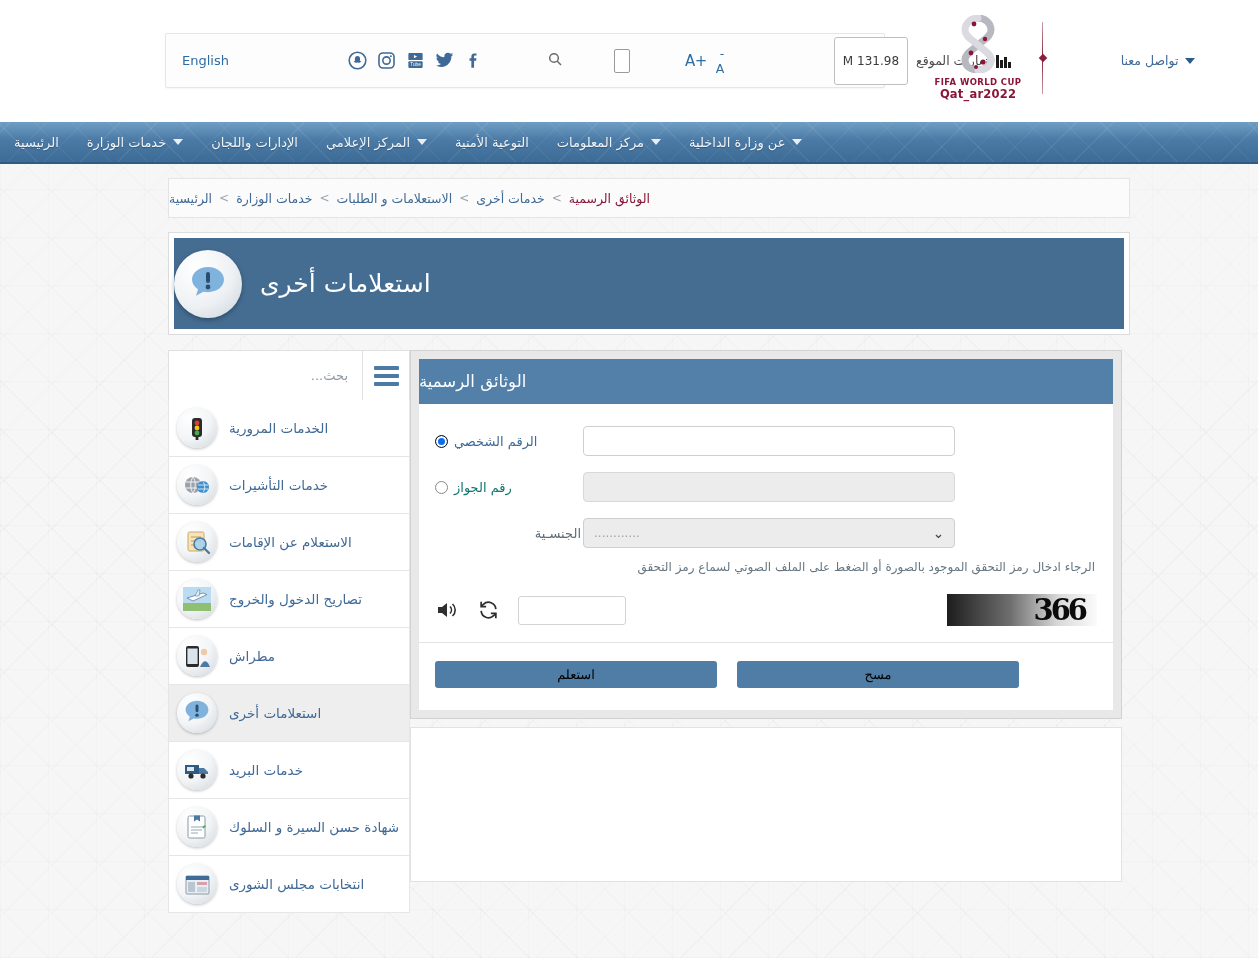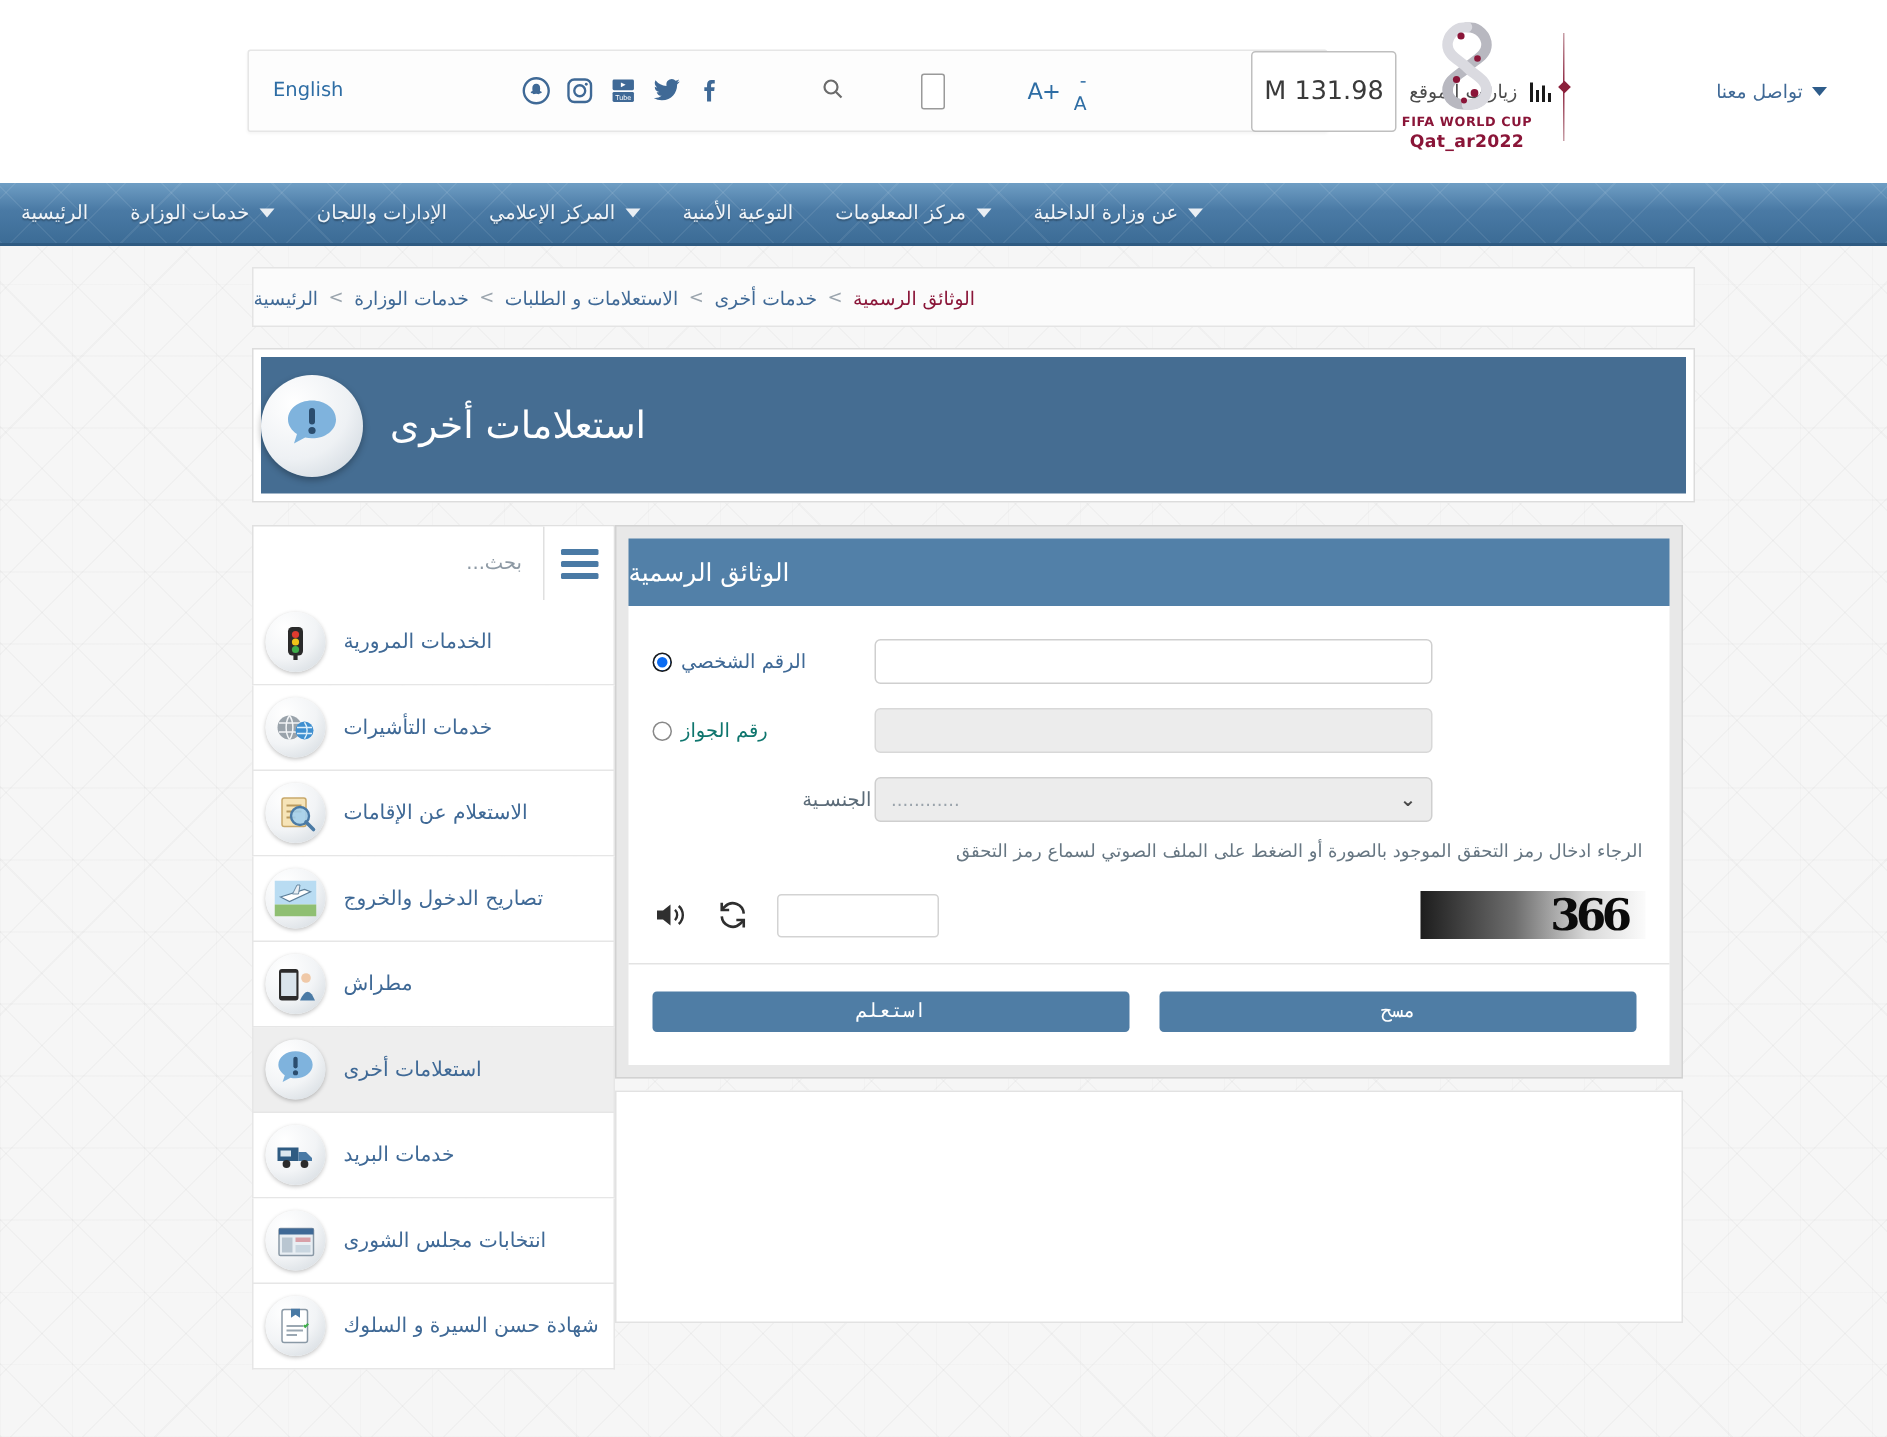--- a/index.html
+++ b/index.html
@@ -58,21 +58,21 @@
     border-right: 5px solid transparent;
     border-top: 6px solid #2e5c8a;
   }
   .stats-seg { gap: 8px; }
   .bars-ico { display: flex; align-items: flex-end; gap: 1.5px; height: 14px; }
   .bars-ico i { width: 2.5px; background: #1a1a1a; display: block; }
   .bars-ico i:nth-child(1){height:6px} .bars-ico i:nth-child(2){height:11px}
   .bars-ico i:nth-child(3){height:8px} .bars-ico i:nth-child(4){height:13px}
   .stats-label { font-size: 12.5px; color: #4c4c4c; white-space: nowrap; }
   .stats-pill {
-    font-size: 17px; color: #3a3a3a;
+    font-size: 12px; color: #3a3a3a;
     border: 1px solid #bfbfbf; border-radius: 3px;
     padding: 16px 8px; background: #fff; white-space: nowrap; text-align: center;
   }
   .font-seg { gap: 9px; }
   .fz { color: #2e6da4; font-size: 15px; cursor: pointer; letter-spacing: -0.5px; }
   .fz.small { font-size: 12.5px; }
   .search-box {
     width: 125px; height: 24px;
     border: 1px solid #9a9a9a; border-radius: 2px;
     background: #fff;
@@ -283,24 +283,24 @@
   }
   .cap-input {
     width: 108px; height: 29px;
     border: 1px solid #d3d3d3; border-radius: 3px;
     background: #fff; outline: 0; font-family: inherit; font-size: 13px;
   }
   .ico-btn { cursor: pointer; color: #3a3a3a; display: flex; align-items: center; }
   .divider { border-top: 1px solid #e3e3e3; margin: 0 -16px 18px; }
   .btn-row { display: flex; flex-direction: row-reverse; gap: 20px; padding-bottom: 6px; }
   .btn {
-    width: 318px; height: 27px;
-    background: #4f7da5; color: #ffffff;
+    width: 282px; height: 27px;
+    background: #4f7da5; color: #000000;
     border: 0; border-radius: 3px;
-    font-size: 13px; font-family: Liberation Mono, monospace; cursor: pointer;
+    font-size: 13px; font-family: Liberation Serif, serif; cursor: pointer;
   }
   .result-box {
     margin-right: 8px; margin-top: 8px;
     width: 712px; height: 155px;
     background: #fff; border: 1px solid #e2e2e2;
   }
 </style>
 </head>
 <body>
 
@@ -550,41 +550,41 @@
           <circle cx="8" cy="17" r="2.6" fill="#2b2b2b"></circle>
           <circle cx="20" cy="17" r="2.6" fill="#2b2b2b"></circle>
           <rect x="4" y="8" width="7" height="4" fill="#dce7ef"></rect>
         </svg>
       </span>
       <span class="side-label">خدمات البريد</span>
     </div>
 
     <div class="side-item">
       <span class="side-ico">
+        <svg width="26" height="26" viewBox="0 0 26 26">
+          <rect x="4" y="2" width="17" height="22" rx="1.5" fill="#fff" stroke="#8a99a6"></rect>
+          <path d="M10 1.5h6v6l-3-2-3 2z" fill="#4a7aa5"></path>
+          <path d="M7 13h11M7 16h11M7 19h7" stroke="#9aa7b2" stroke-width="1.2"></path>
+          <path d="M18.5 12.5l1 1 2-2" stroke="#3fae4b" stroke-width="1.4" fill="none"></path>
+        </svg>
+      </span>
+      <span class="side-label">شهادة حسن السيرة و السلوك</span>
+    </div>
+
+    <div class="side-item">
+      <span class="side-ico">
         <svg width="27" height="25" viewBox="0 0 27 25">
           <rect x="2" y="4" width="23" height="18" rx="1" fill="#e8eef3" stroke="#8a99a6"></rect>
           <rect x="2" y="4" width="23" height="4" fill="#3f6996"></rect>
           <rect x="4" y="10" width="7" height="10" fill="#b9c6d1"></rect>
           <rect x="13" y="10" width="10" height="3" fill="#d8a0a8"></rect>
           <rect x="13" y="15" width="10" height="5" fill="#c9d6e0"></rect>
         </svg>
       </span>
       <span class="side-label">انتخابات مجلس الشورى</span>
-    </div>
-
-    <div class="side-item">
-      <span class="side-ico">
-        <svg width="26" height="26" viewBox="0 0 26 26">
-          <rect x="4" y="2" width="17" height="22" rx="1.5" fill="#fff" stroke="#8a99a6"></rect>
-          <path d="M10 1.5h6v6l-3-2-3 2z" fill="#4a7aa5"></path>
-          <path d="M7 13h11M7 16h11M7 19h7" stroke="#9aa7b2" stroke-width="1.2"></path>
-          <path d="M18.5 12.5l1 1 2-2" stroke="#3fae4b" stroke-width="1.4" fill="none"></path>
-        </svg>
-      </span>
-      <span class="side-label">شهادة حسن السيرة و السلوك</span>
     </div>
   </div>
 
   <div class="content">
     <div class="panel">
       <div class="panel-head">
         <span class="panel-head-title">الوثائق الرسمية</span>
       </div>
       <div class="panel-body">
 

